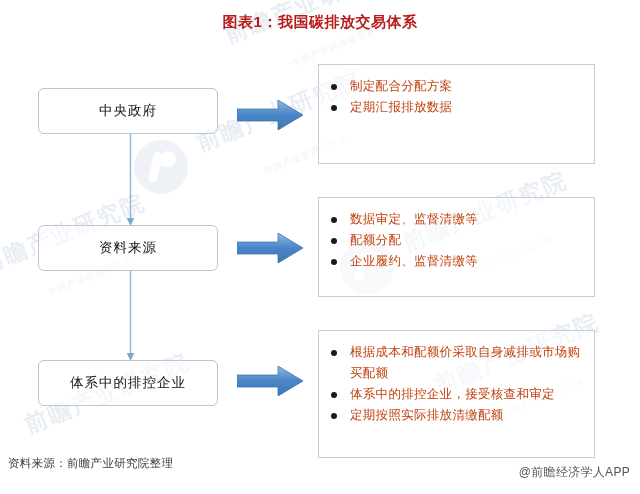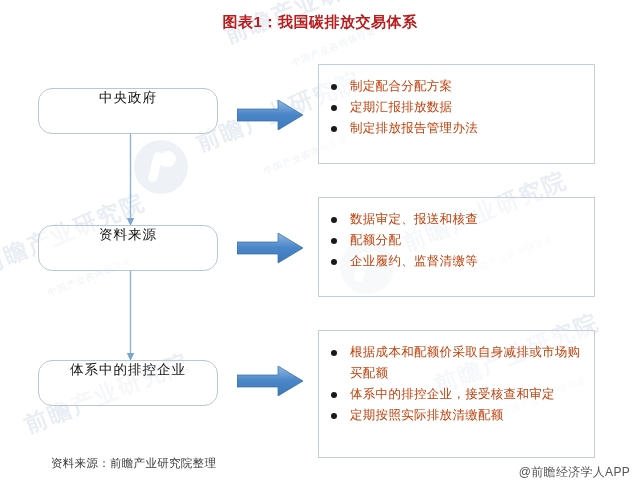--- a/index.html
+++ b/index.html
@@ -92,23 +92,24 @@
     z-index: 3;
   }
 
   .role-box {
     position: absolute;
     left: 38px;
     width: 180px;
     height: 46px;
     box-sizing: border-box;
     border: 1px solid #bac6d3;
-    border-radius: 14px;
+    border-radius: 6px;
     background: rgba(255,255,255,0.55);
     display: flex;
+    align-items: center;
     justify-content: center;
     font-size: 13.5px;
     color: #111111;
     letter-spacing: 1px;
     z-index: 4;
   }
   .role-box.r1 { top: 88px; }
   .role-box.r2 { top: 225px; }
   .role-box.r3 { top: 360px; }
 
@@ -181,21 +182,20 @@
     height: 52px;
     z-index: 5;
   }
   #source-note {
     position: absolute;
     left: 8px;
     top: 14px;
     font-size: 11.5px;
     color: #3a3a3a;
     letter-spacing: 0.3px;
-    margin-left: 43px;
   }
   #app-credit {
     position: absolute;
     right: 10px;
     top: 22px;
     font-size: 12px;
     color: #555555;
     letter-spacing: 0.3px;
   }
 </style>
@@ -260,27 +260,26 @@
     <polygon points="0,9 41,9 41,0 66,15 41,30 41,21 0,21" fill="url(#agrad1)" stroke="#2f6aa8" stroke-width="0.7"></polygon>
   </svg>
   <svg class="block-arrow a3" viewBox="0 0 66 30">
     <polygon points="0,9 41,9 41,0 66,15 41,30 41,21 0,21" fill="url(#agrad1)" stroke="#2f6aa8" stroke-width="0.7"></polygon>
   </svg>
 
   <div class="detail-box d1">
     <ul class="bullet-list">
       <li>制定配合分配方案</li>
       <li>定期汇报排放数据</li>
-      <li>制定排放报告管理办法</li>
     </ul>
   </div>
 
   <div class="detail-box d2">
     <ul class="bullet-list">
-      <li>数据审定、报送和核查</li>
+      <li>数据审定、监督清缴等</li>
       <li>配额分配</li>
       <li>企业履约、监督清缴等</li>
     </ul>
   </div>
 
   <div class="detail-box d3">
     <ul class="bullet-list">
       <li>根据成本和配额价采取自身减排或市场购买配额</li>
       <li>体系中的排控企业，接受核查和审定</li>
       <li>定期按照实际排放清缴配额</li>

